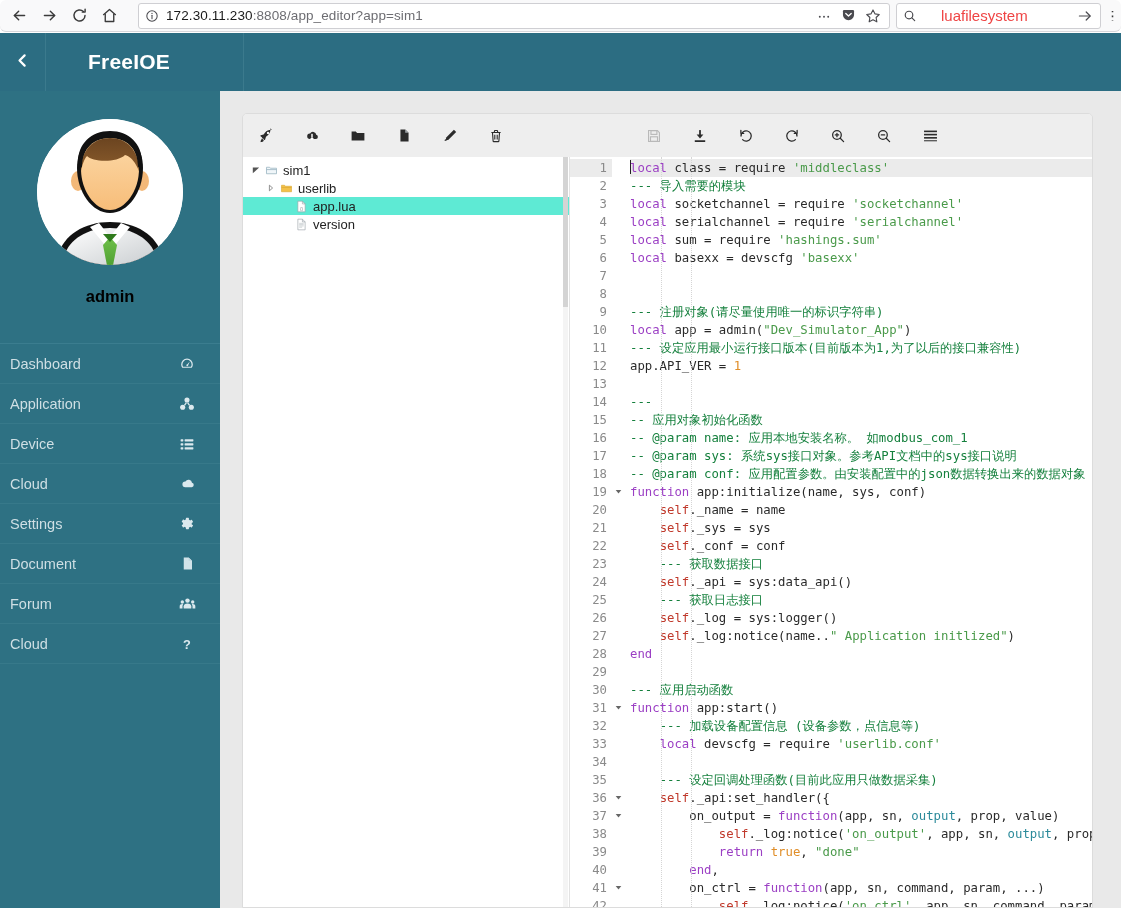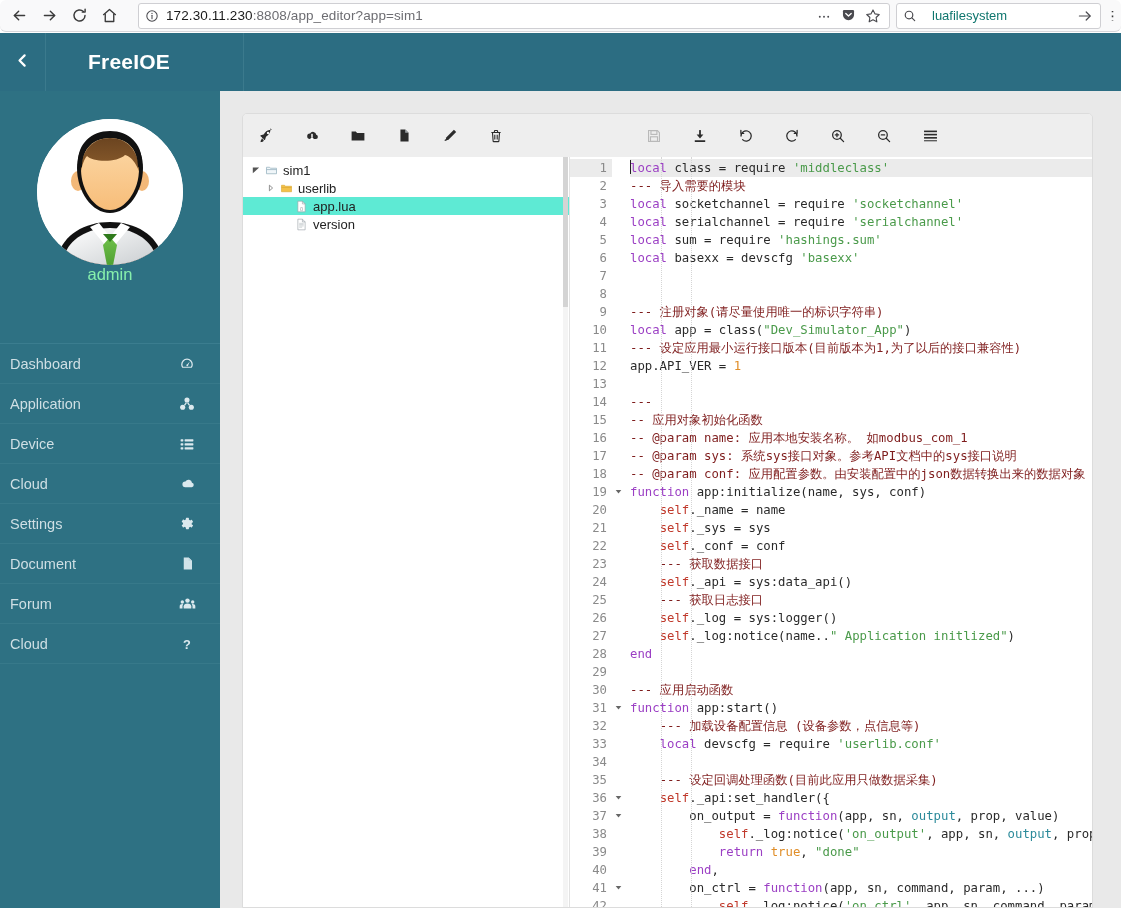--- a/index.html
+++ b/index.html
@@ -56,22 +56,22 @@
     height: 26px;
     background: #ffffff;
     border: 1px solid #cfcfd3;
     border-radius: 3px;
     display: flex; align-items: center;
     padding: 0 6px;
     margin-right: 4px;
   }
   #search-text {
     flex: 1 1 auto;
-    font-size: 13px; color: #0f766e;
-    margin-left: 15px; white-space: nowrap; overflow: hidden;
+    font-size: 15px; color: #ef4444;
+    margin-left: 24px; white-space: nowrap; overflow: hidden;
   }
   #chrome-overflow {
     flex: 0 0 12px; color: #3b3b3b;
     font-size: 15px; line-height: 10px;
     letter-spacing: 0; text-align: center;
     overflow: hidden;
   }
 
   
   #app-header {
@@ -112,23 +112,24 @@
     border-bottom: 1px solid #3b7d8f;
   }
   #avatar {
     width: 146px; height: 146px;
     border-radius: 50%;
     background: #ffffff;
     overflow: hidden;
     position: relative;
   }
   #username {
-    color: #86efac;
+    margin-top: 22px;
+    color: #000000;
     font-size: 16.5px;
-    font-weight: normal;
+    font-weight: bold;
   }
   .menu-item {
     height: 40px;
     display: flex; align-items: center;
     padding: 0 24px 0 10px;
     color: #cfdfe4;
     font-size: 14.5px;
     border-bottom: 1px solid #37798a;
   }
   .menu-item .mlabel { flex: 1 1 auto; }
@@ -259,21 +260,21 @@
     position: relative;
   }
   .cline {
     height: 18px; line-height: 18px;
     white-space: pre;
     color: #2a2a2a;
   }
   .cline.active { background: #ebebeb; }
   .k  { color: #9b3fc4; }          
   .s  { color: #4a9a4a; }          
-  .c  { color: #7f1d1d; }          
+  .c  { color: #15803d; }          
   .n  { color: #e08e29; }          
   .sf { color: #c0392b; }          
   .id { color: #2b8a9a; }          
   .caret {
     display: inline-block;
     width: 1px; height: 14px;
     background: #222;
     vertical-align: -2px;
     margin-right: -1px;
   }
@@ -779,21 +780,21 @@
           <div class="indentguide" style="left:67px"></div>
         <div class="cline active"><span class="caret"></span><span class="k">local</span><span> class = require </span><span class="s">'middleclass'</span></div>
             <div class="cline"><span class="c">--- 导入需要的模块</span></div>
             <div class="cline"><span class="k">local</span><span> socketchannel = require </span><span class="s">'socketchannel'</span></div>
             <div class="cline"><span class="k">local</span><span> serialchannel = require </span><span class="s">'serialchannel'</span></div>
             <div class="cline"><span class="k">local</span><span> sum = require </span><span class="s">'hashings.sum'</span></div>
             <div class="cline"><span class="k">local</span><span> basexx = devscfg </span><span class="s">'basexx'</span></div>
             <div class="cline">&nbsp;</div>
             <div class="cline">&nbsp;</div>
             <div class="cline"><span class="c">--- 注册对象(请尽量使用唯一的标识字符串)</span></div>
-            <div class="cline"><span class="k">local</span><span> app = class(</span><span class="s">"Dev_Simulator_App"</span><span>)</span></div>
+            <div class="cline"><span class="k">local</span><span> app = admin(</span><span class="s">"Dev_Simulator_App"</span><span>)</span></div>
             <div class="cline"><span class="c">--- 设定应用最小运行接口版本(目前版本为1,为了以后的接口兼容性)</span></div>
             <div class="cline"><span>app.API_VER = </span><span class="n">1</span></div>
             <div class="cline">&nbsp;</div>
             <div class="cline"><span class="c">---</span></div>
             <div class="cline"><span class="c">-- 应用对象初始化函数</span></div>
             <div class="cline"><span class="c">-- @param name: 应用本地安装名称。 如modbus_com_1</span></div>
             <div class="cline"><span class="c">-- @param sys: 系统sys接口对象。参考API文档中的sys接口说明</span></div>
             <div class="cline"><span class="c">-- @param conf: 应用配置参数。由安装配置中的json数据转换出来的数据对象</span></div>
             <div class="cline"><span class="k">function</span><span> app:initialize(name, sys, conf)</span></div>
             <div class="cline"><span>    </span><span class="sf">self</span><span>._name = name</span></div>

